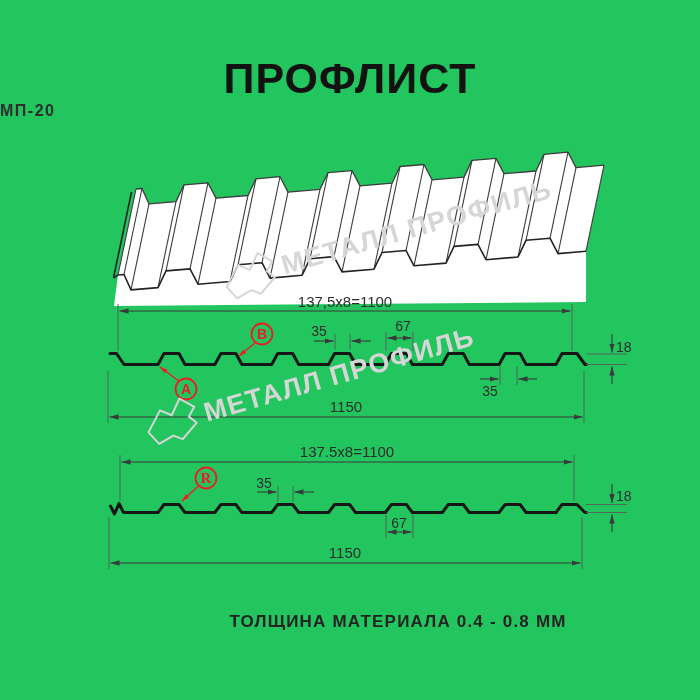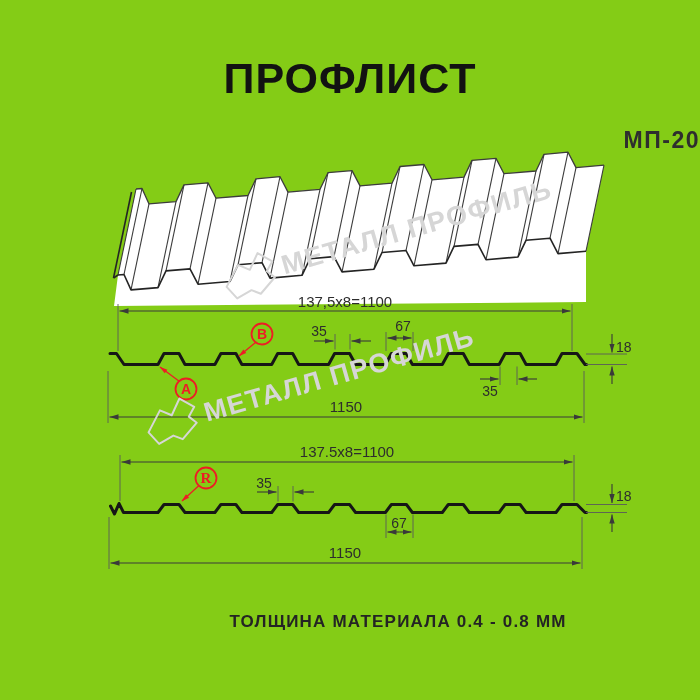--- a/index.html
+++ b/index.html
@@ -1,21 +1,21 @@
 <!DOCTYPE html>
 <html style="--accent: #ee1c25; --prof: #161616; --dim: #3a3a3a; --wm: #d6d6d6;"><head>
 <meta charset="utf-8">
 <style>
   html,body{margin:0;padding:0;background:#ffffff;}
-  #page{position:relative;width:700px;height:700px;background:#84cc16;overflow:hidden;
+  #page{position:relative;width:700px;height:700px;background:#22c55e;overflow:hidden;
         font-family:"Liberation Sans",sans-serif;}
   .title{position:absolute;left:0;top:54px;width:700px;text-align:center;
          font-size:43px;font-weight:800;letter-spacing:1px;color:#121212;}
-  .subtitle{position:absolute;left:0;top:102px;width:700px;text-align:right;
-         font-size:23px;font-weight:700;letter-spacing:1.5px;color:#2e2e2e;margin-top:25px;}
+  .subtitle{position:absolute;left:0;top:102px;width:700px;text-align:left;
+         font-size:16px;font-weight:700;letter-spacing:1.5px;color:#2e2e2e;}
   .caption{position:absolute;left:0;top:612px;width:700px;text-align:center;
          font-size:17px;font-weight:600;letter-spacing:1.2px;color:#242424;padding-left:48px;}
   svg text{font-family:"Liberation Sans",sans-serif;}
   .dimtext{fill:#2d2d2d;font-size:14px;}
   .dimtext15{fill:#2d2d2d;font-size:15px;}
   .ext{stroke:#5a5a5a;stroke-width:0.9;fill:none;}
   .dim{stroke:var(--dim);stroke-width:1.1;fill:none;}
   .dimarrow{fill:var(--dim);}
   .prof{stroke:var(--prof);stroke-width:3;fill:none;stroke-linejoin:round;stroke-linecap:round;}
   .red-stroke{stroke:var(--accent);fill:none;}

